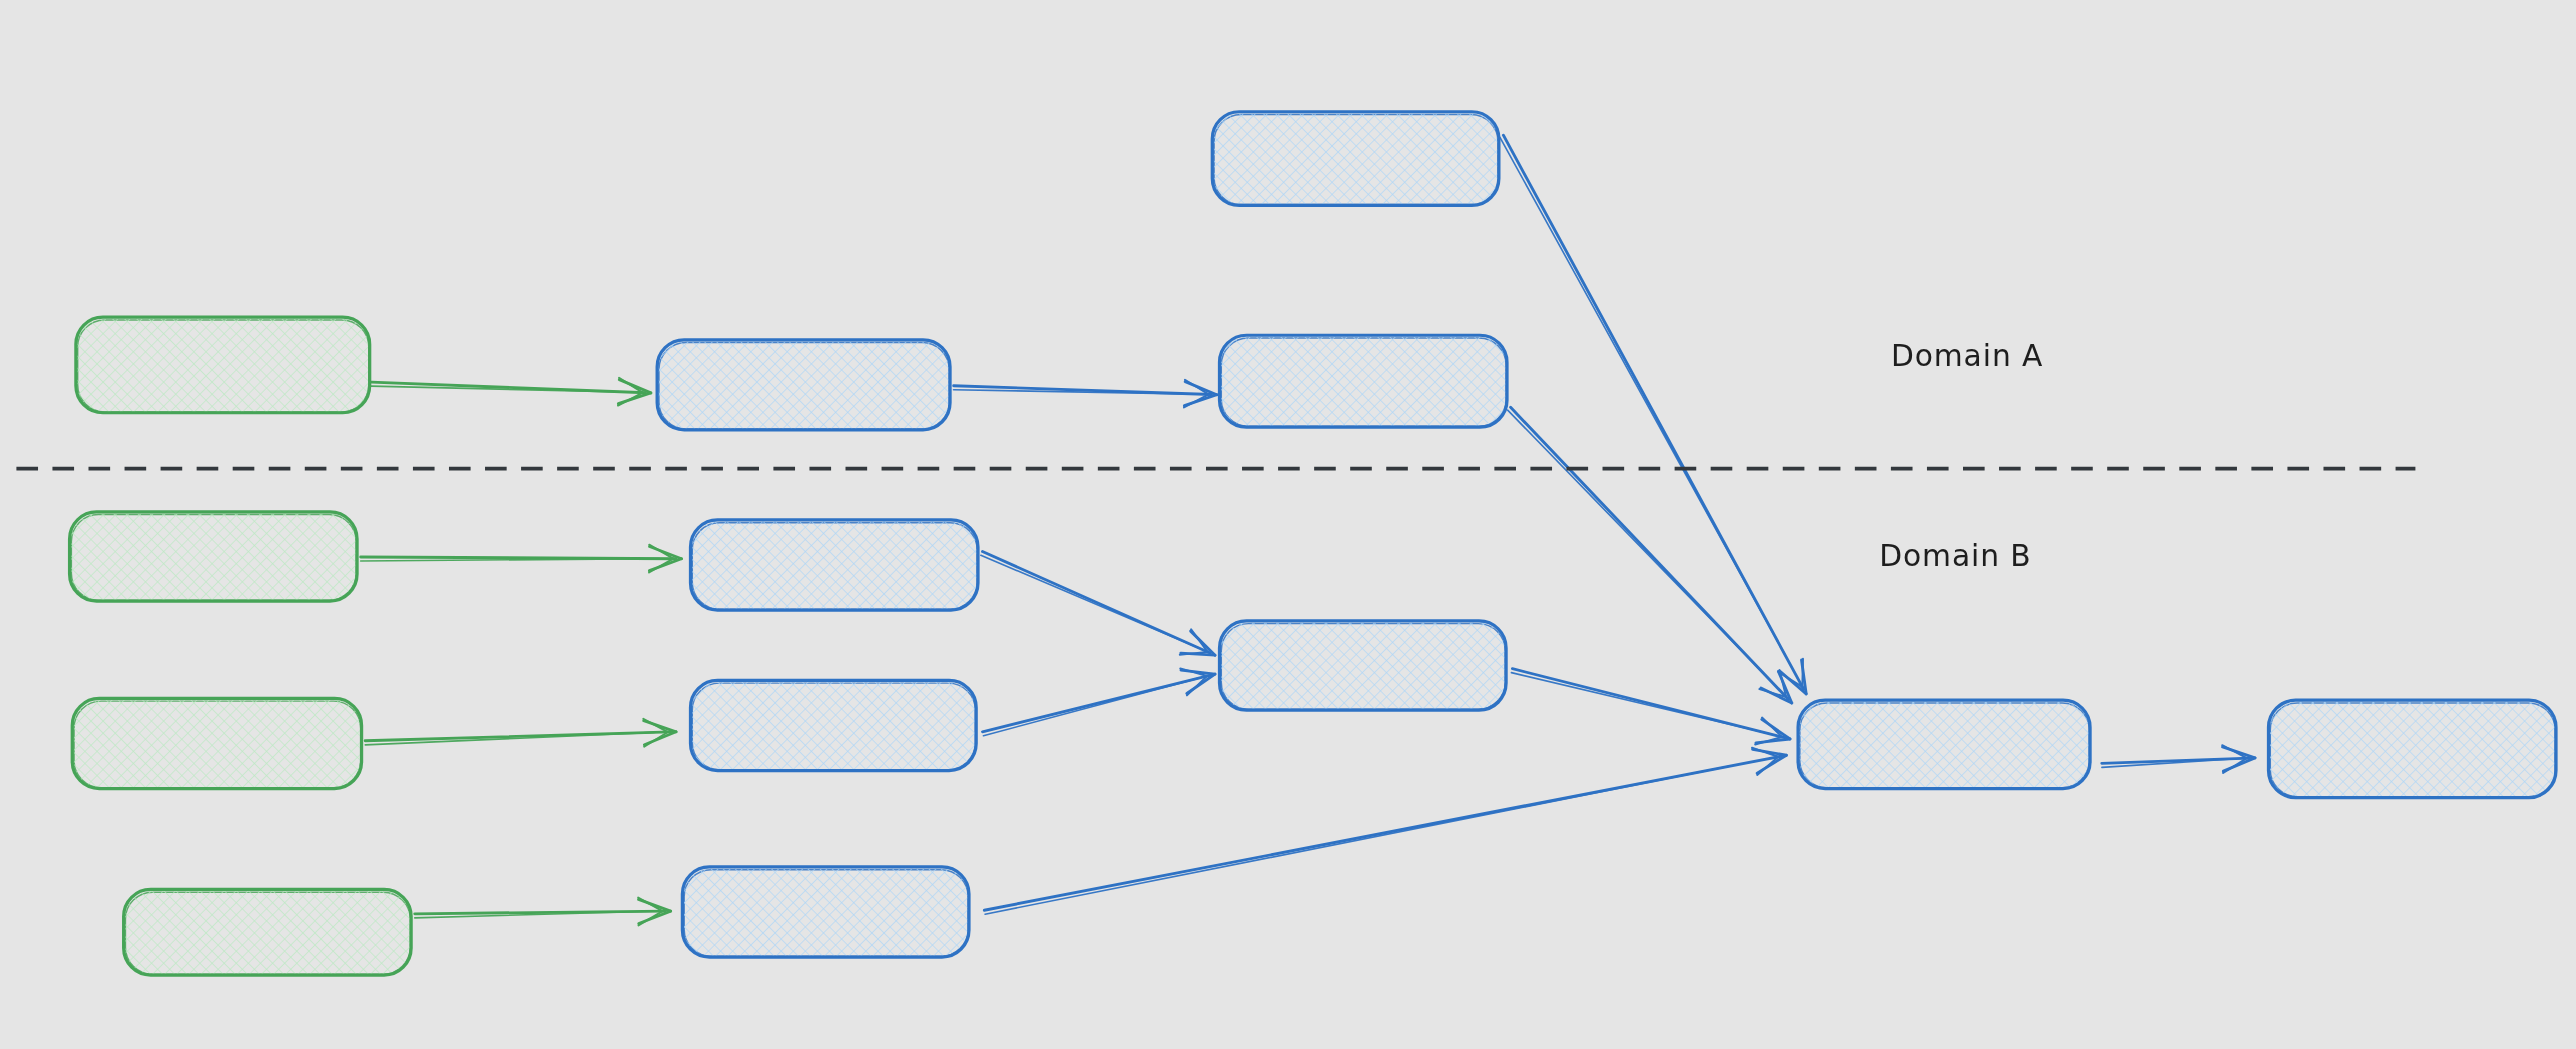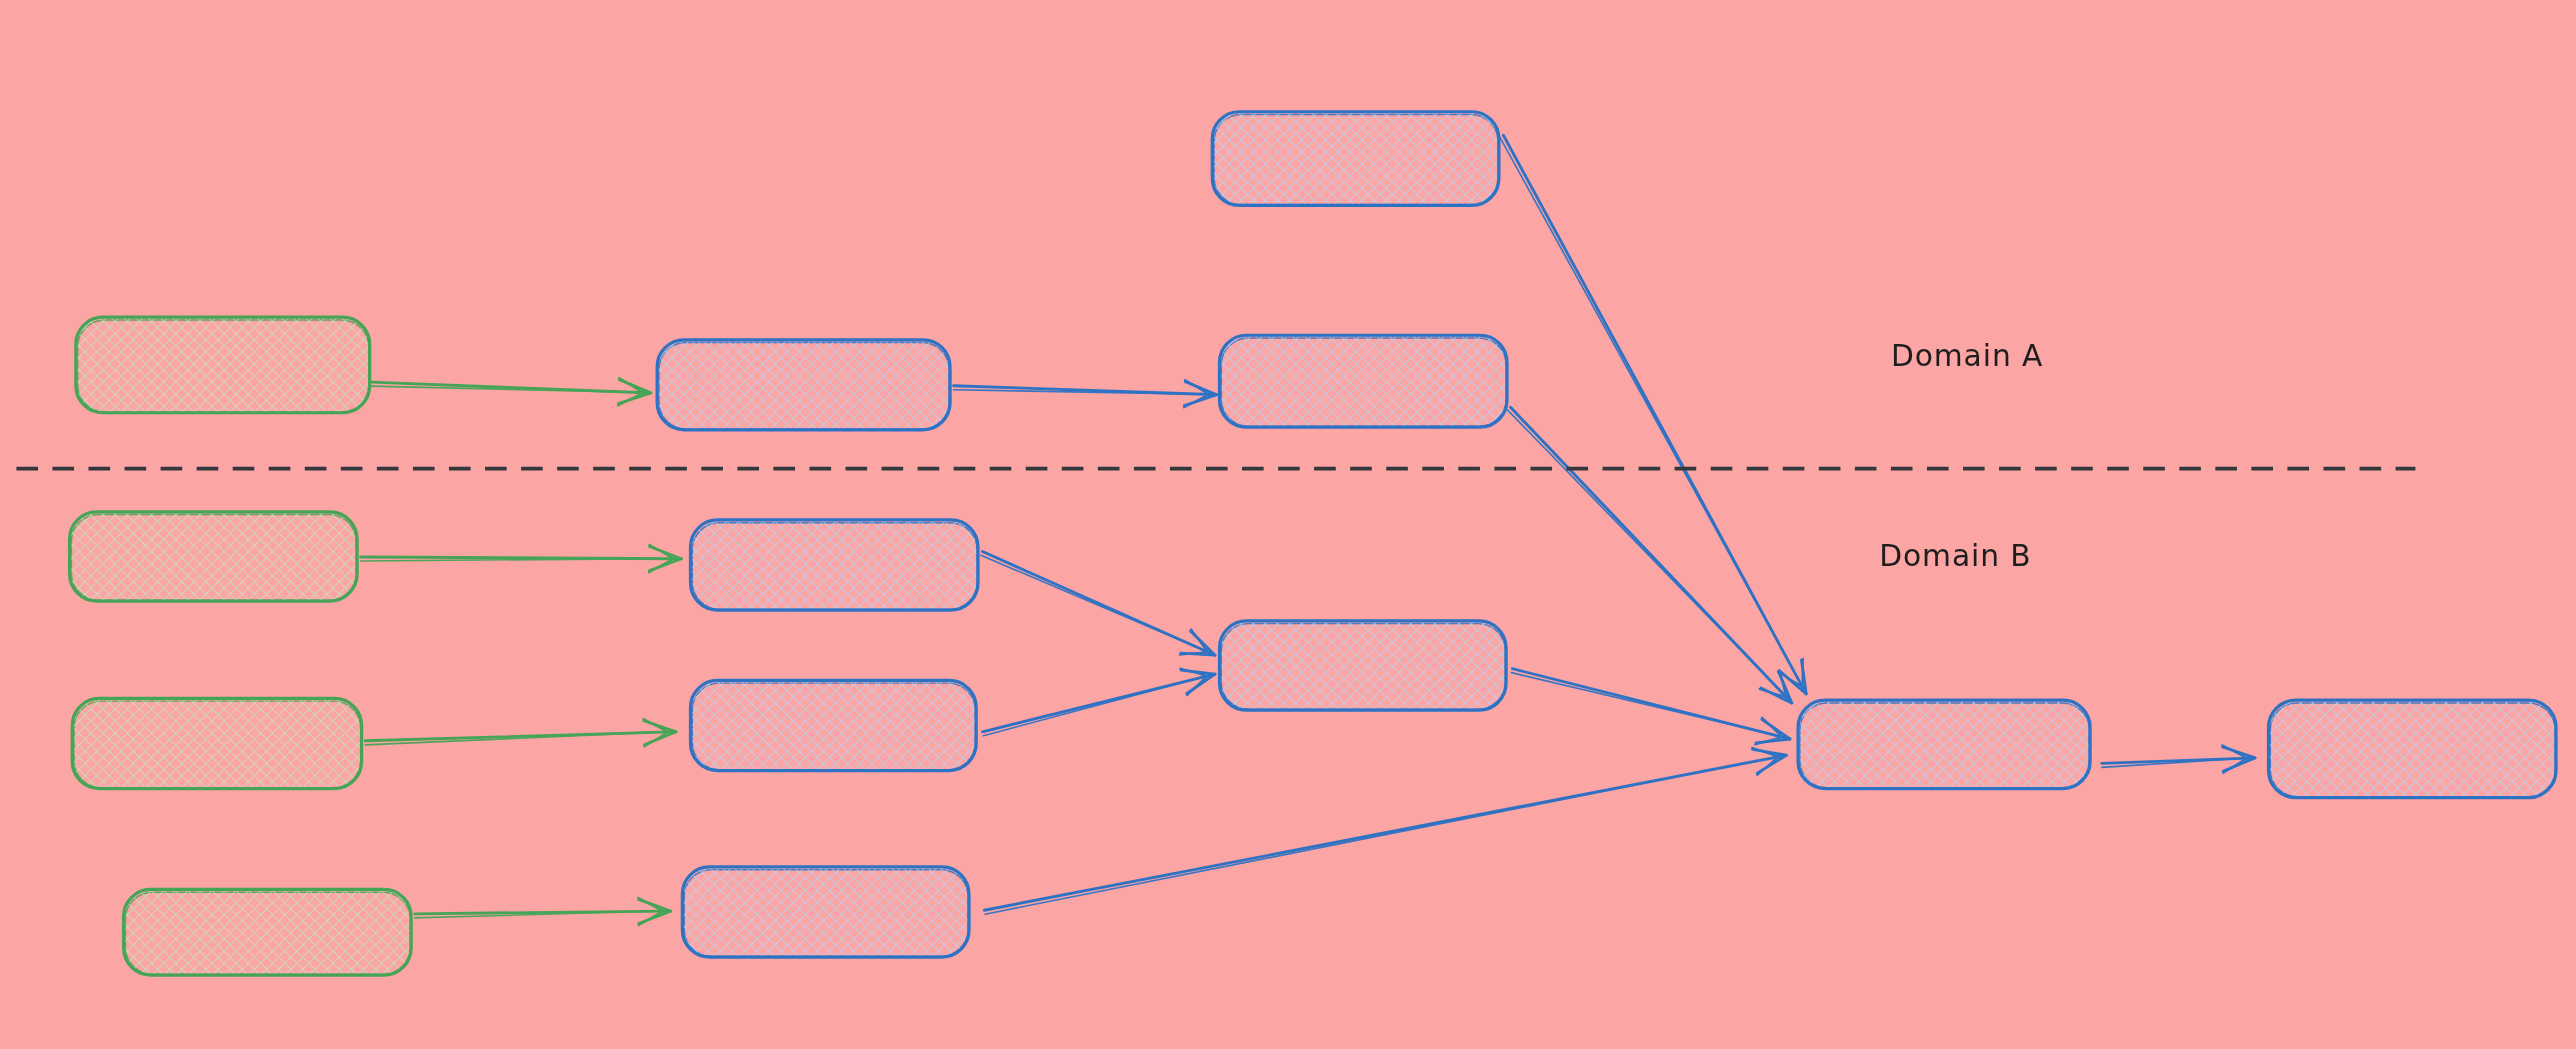--- a/index.html
+++ b/index.html
@@ -8,21 +8,21 @@
     background: #ffffff;
     width: 2576px;
     height: 1049px;
     overflow: hidden;
     font-family: "DejaVu Sans", sans-serif;
   }
   #canvas-wrap {
     position: relative;
     width: 2576px;
     height: 1049px;
-    background: #fca5a5;
+    background: #e5e5e5;
     text-align: center;
   }
   svg { display: block; }
   .domain-label {
     font-family: "DejaVu Sans", sans-serif;
     font-size: 33px;
     font-weight: 500;
     letter-spacing: 1px;
     fill: #1e1e1e;
   }

